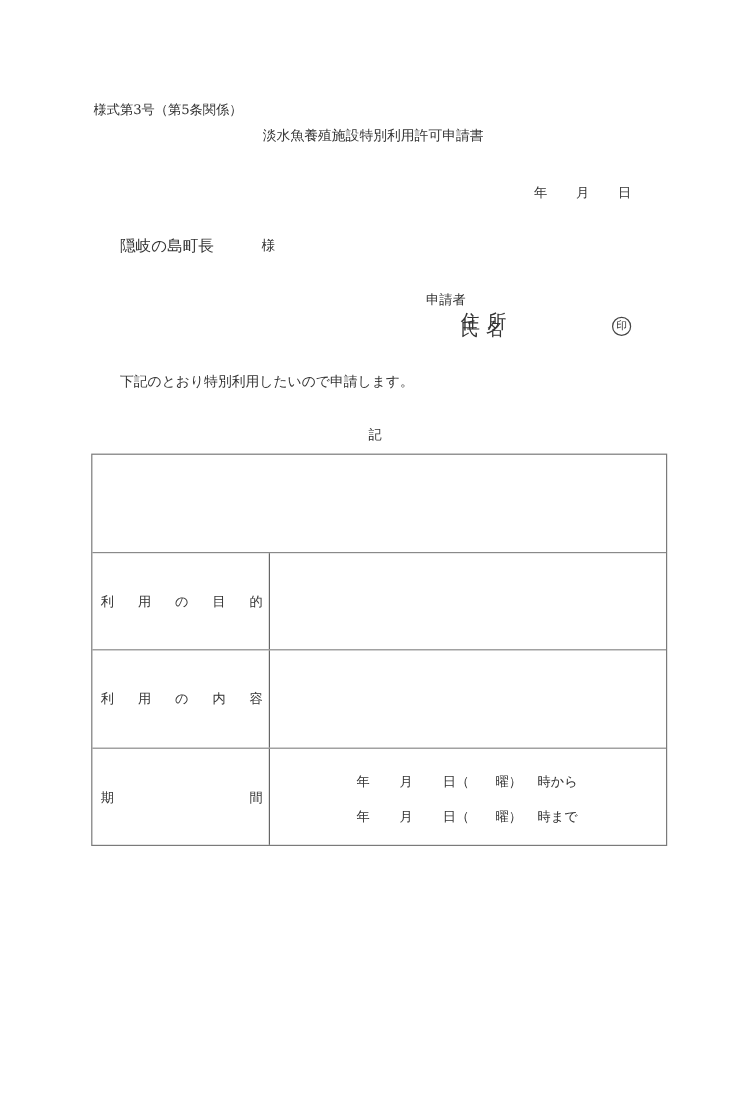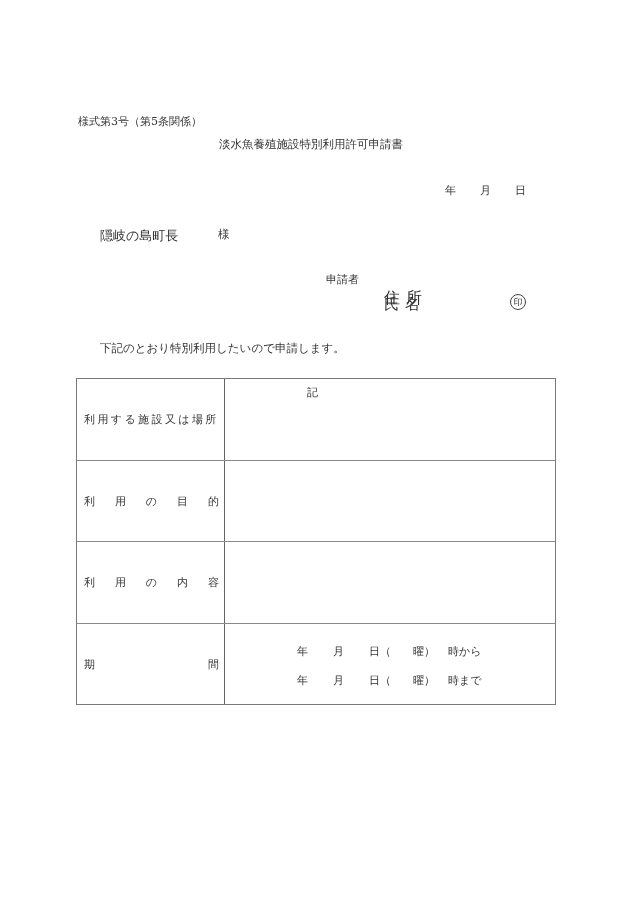--- a/index.html
+++ b/index.html
@@ -9,34 +9,34 @@
     }
     body {
       width: 630px;
       height: 915px;
       position: relative;
       overflow: hidden;
       font-family: "DejaVu Serif", "Liberation Serif", serif;
       color: #333333;
       font-size: 11px;
     }
-    .abs { position: absolute; white-space: nowrap; line-height: 1; margin-top: 30px; }
+    .abs { position: absolute; white-space: nowrap; line-height: 1; }
 
     .form-number { left: 78px; top: 86px; font-size: 11px; }
     .doc-title { left: 219px; top: 109px; font-size: 11.5px; font-family: Liberation Serif, serif; }
 
     .date-line { top: 155px; font-size: 11px; }
     .date-year { left: 445px; }
     .date-month { left: 480px; }
     .date-day { left: 515px; }
 
     .addressee { left: 100px; top: 199px; font-size: 13px; }
     .honorific { left: 218px; top: 199px; font-size: 11.5px; }
 
-    .applicant-label { left: 326px; top: 244px; font-size: 11px; }
+    .applicant-label { left: 355px; top: 244px; font-size: 11px; }
     .address-label { left: 384px; top: 260px; font-size: 16px; letter-spacing: 6px; }
     .name-label { left: 384px; top: 267px; font-size: 15px; letter-spacing: 6px; }
     .seal {
       left: 510px; top: 264px;
       width: 14px; height: 14px;
       border: 1px solid #444;
       border-radius: 50%;
       font-size: 9px;
       display: flex; align-items: center; justify-content: center;
       line-height: 1;
@@ -119,23 +119,20 @@
 <div class="abs seal">
     <span>印</span>
   </div>
 
 <div class="abs statement">下記のとおり特別利用したいので申請します。</div>
 <div class="abs ki">記</div>
 
 <div class="form-table">
 
   <div class="row" style="top:0; height:82px;">
-    <div class="label-cell">
-      <span class="label-tight">利用する施設又は場所</span>
-    </div>
     <div class="value-cell"></div>
   </div>
 
   <div class="row" style="top:82px; height:81px;">
     <div class="label-cell">
       <div class="label-spread">
         <span>利</span>
         <span>用</span>
         <span>の</span>
         <span>目</span>

